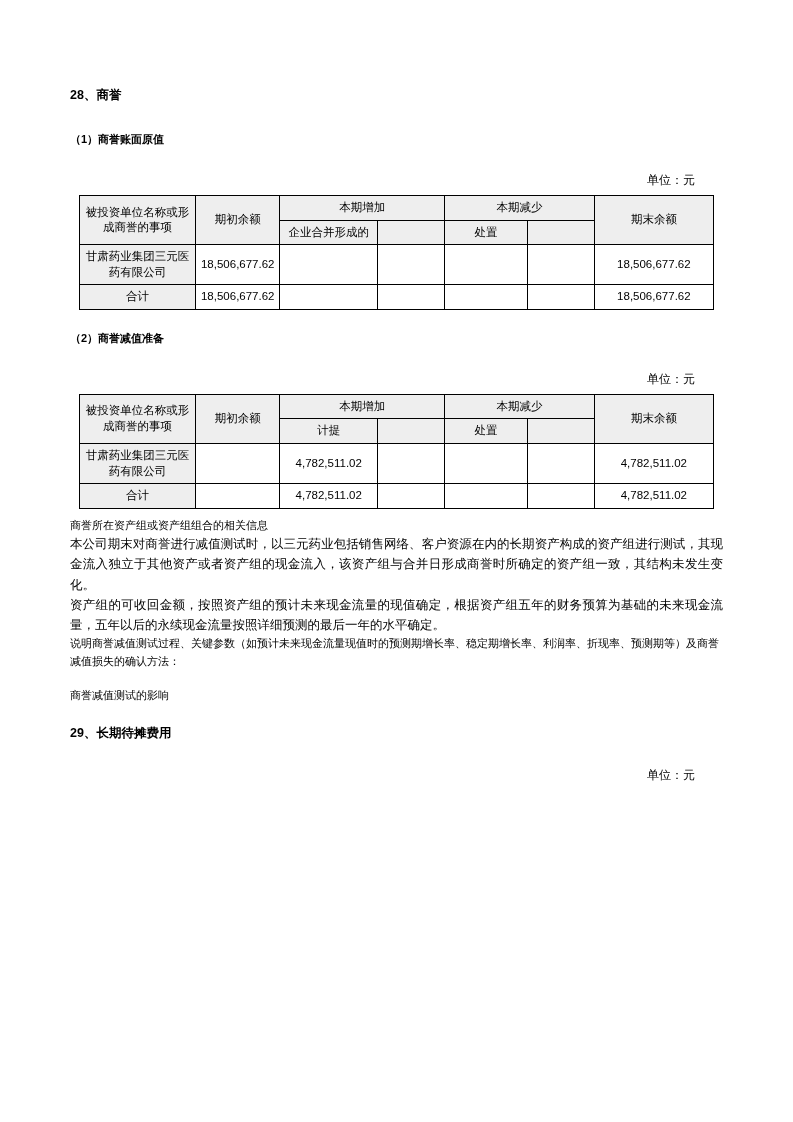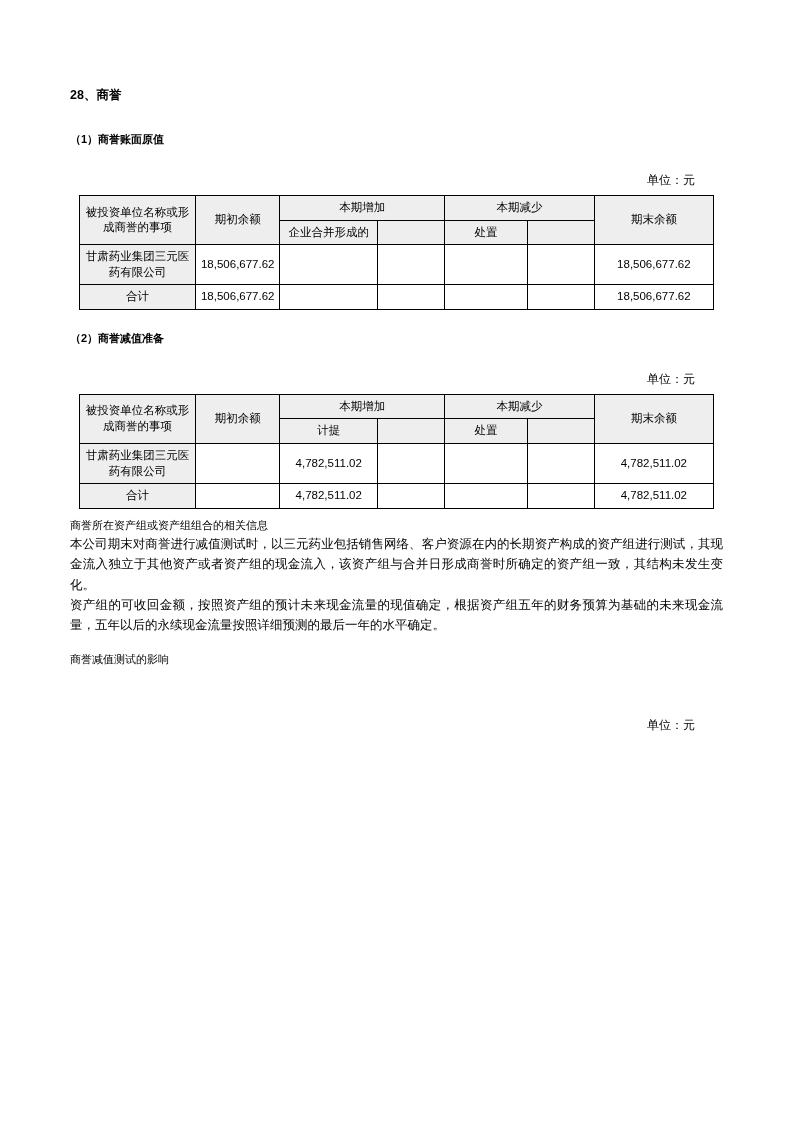--- a/index.html
+++ b/index.html
@@ -195,26 +195,28 @@
       </tr>
     </tbody>
   </table>
 
   <div class="gap2"></div>
 
   <div class="small-note">商誉所在资产组或资产组组合的相关信息</div>
   <div class="body-text">本公司期末对商誉进行减值测试时，以三元药业包括销售网络、客户资源在内的长期资产构成的资产组进行测试，其现金流入独立于其他资产或者资产组的现金流入，该资产组与合并日形成商誉时所确定的资产组一致，其结构未发生变化。</div>
   <div class="body-text">资产组的可收回金额，按照资产组的预计未来现金流量的现值确定，根据资产组五年的财务预算为基础的未来现金流量，五年以后的永续现金流量按照详细预测的最后一年的水平确定。</div>
 
+  <div class="small-note">说明商誉减值测试过程、关键参数（如预计未来现金流量现值时的预测期增长率、稳定期增长率、利润率、折现率、预测期等）及商誉减值损失的确认方法：</div>
 
   <div class="gap3"></div>
 
   <div class="small-note">商誉减值测试的影响</div>
 
 
   <div style="height:22px"></div>
 
+  <div class="sec-heading">29、长期待摊费用</div>
 
   <div style="height:26px"></div>
 
   <div class="unit-line">单位：元</div>
 
 </div>
 
 </body></html>

